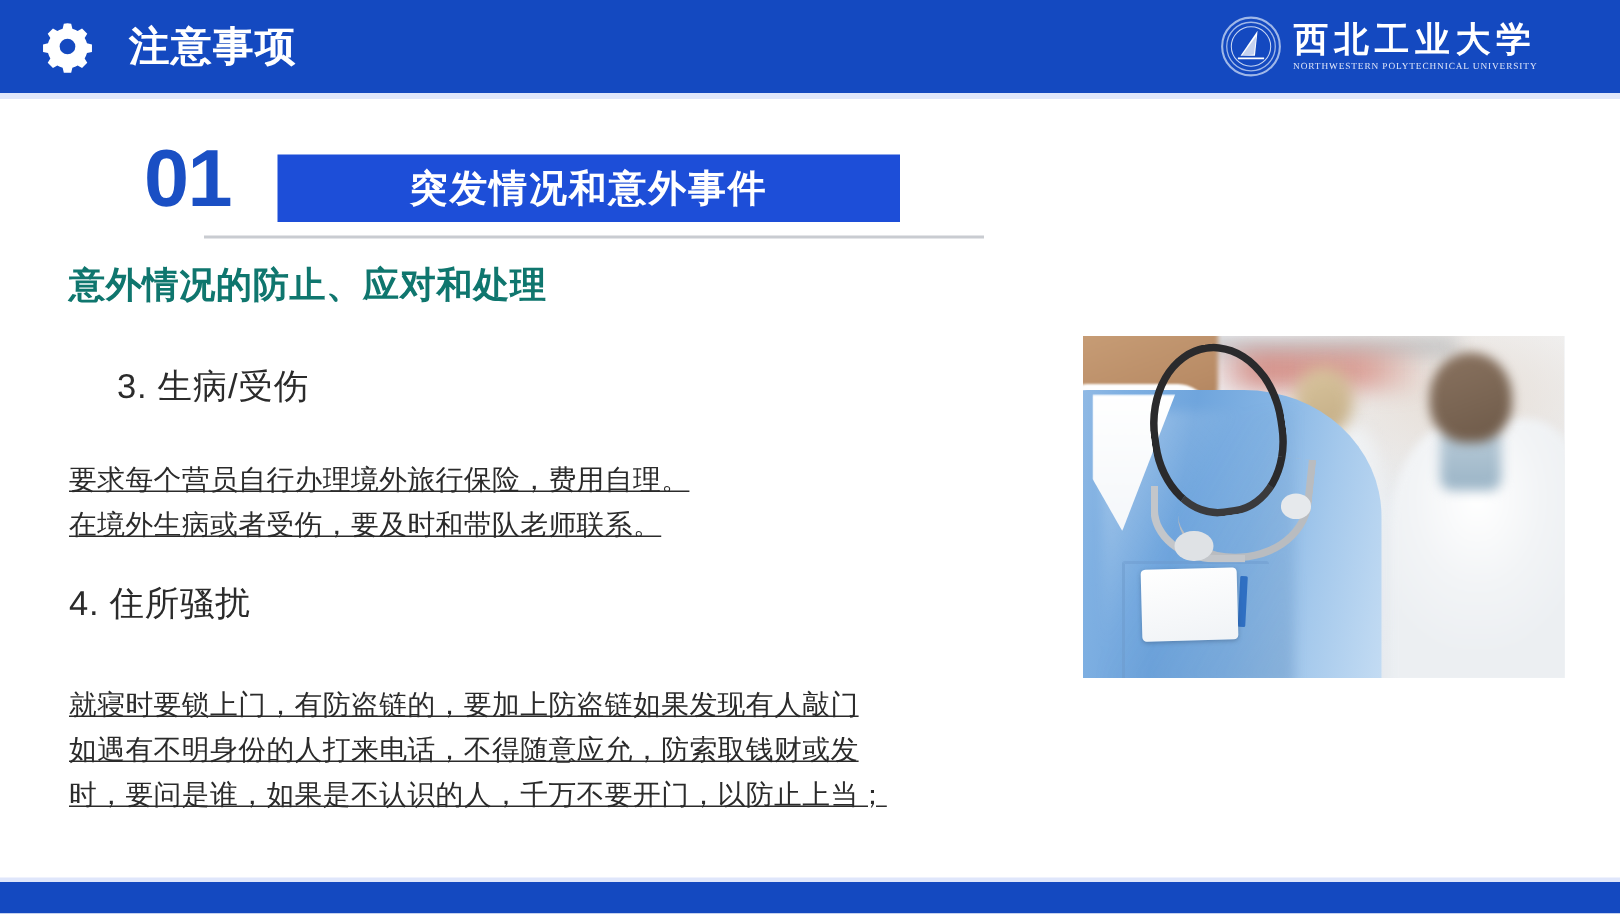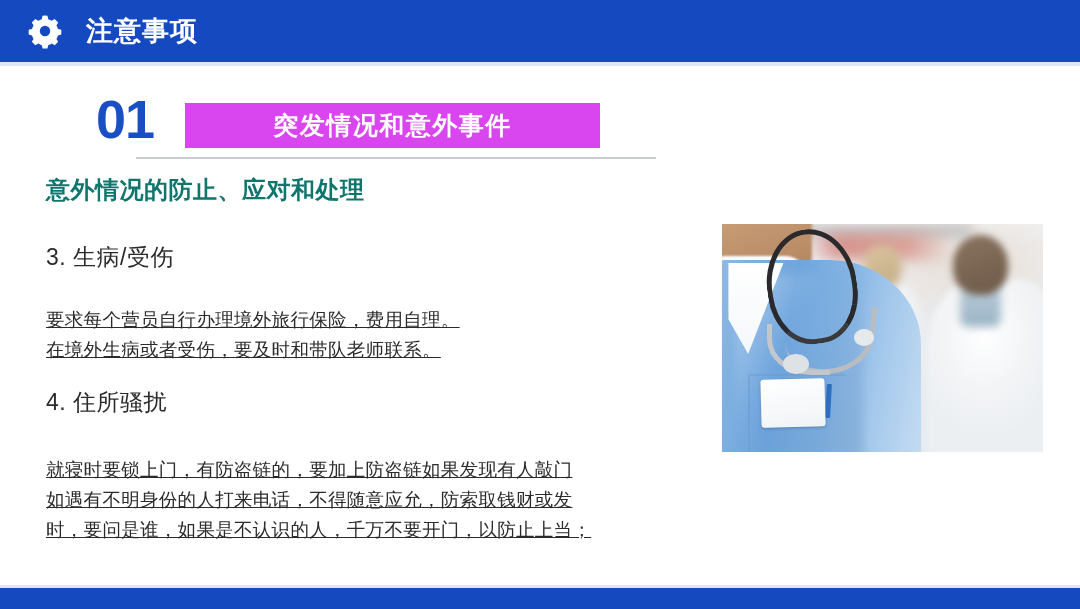--- a/index.html
+++ b/index.html
@@ -100,21 +100,21 @@
     font-weight: bold;
     color: #1a4fc4;
     letter-spacing: -1px;
     line-height: 66px;
   }
   .section-banner {
     position: absolute;
     left: 185px; top: 103px;
     width: 415px;
     height: 45px;
-    background: #d946ef;
+    background: #1d4ed8;
     display: flex;
     align-items: center;
     justify-content: center;
   }
   .section-banner-label {
     font-size: 25px;
     font-weight: bold;
     color: #ffffff;
     letter-spacing: 1.5px;
     white-space: nowrap;
@@ -138,21 +138,21 @@
     white-space: nowrap;
   }
   .item-heading {
     position: absolute;
     left: 46px;
     font-size: 23px;
     color: #2b2b2b;
     letter-spacing: 0.5px;
     white-space: nowrap;
   }
-  .item-heading.h3 { top: 242px; }
+  .item-heading.h3 { top: 242px; margin-left: 32px; }
   .item-heading.h4 { top: 387px; }
 
   .body-block {
     position: absolute;
     left: 46px;
     font-size: 18.5px;
     color: #2b2b2b;
     line-height: 30px;
     letter-spacing: 0.3px;
     width: 660px;
@@ -359,20 +359,36 @@
 
   <span class="gear-icon">
     <svg viewBox="0 0 48 48" width="38" height="38" aria-hidden="true">
       <path fill="#ffffff" d="M24 4.5l3.1.35 1.0 4.2c1.6.45 3.1 1.1 4.45 1.95l3.7-2.2 4.4 4.4-2.2 3.7c.85 1.35 1.5 2.85 1.95 4.45l4.2 1.0v6.2l-4.2 1.0c-.45 1.6-1.1 3.1-1.95 4.45l2.2 3.7-4.4 4.4-3.7-2.2c-1.35.85-2.85 1.5-4.45 1.95l-1.0 4.2h-6.2l-1.0-4.2c-1.6-.45-3.1-1.1-4.45-1.95l-3.7 2.2-4.4-4.4 2.2-3.7c-.85-1.35-1.5-2.85-1.95-4.45l-4.2-1.0v-6.2l4.2-1.0c.45-1.6 1.1-3.1 1.95-4.45l-2.2-3.7 4.4-4.4 3.7 2.2c1.35-.85 2.85-1.5 4.45-1.95l1.0-4.2z"></path>
       <circle cx="24" cy="24" r="6.6" fill="#1449c0"></circle>
     </svg>
   </span>
 
   <div class="header-title">注意事项</div>
 
+  <div class="logo">
+    <span class="logo-emblem">
+      <svg viewBox="0 0 48 48" width="42" height="42" aria-hidden="true">
+        <circle cx="24" cy="24" r="22" fill="none" stroke="#9fb7e8" stroke-width="1.6"></circle>
+        <circle cx="24" cy="24" r="18.5" fill="none" stroke="#9fb7e8" stroke-width="1"></circle>
+        <circle cx="24" cy="24" r="15" fill="none" stroke="#c7d6f3" stroke-width="0.8"></circle>
+        <path d="M16 31 L29 12 L27 31 Z" fill="#ffffff"></path>
+        <path d="M17 31 L28 16 L26.2 30 Z" fill="#1449c0" opacity="0.25"></path>
+        <path d="M14 33 H34" stroke="#ffffff" stroke-width="1.4"></path>
+      </svg>
+    </span>
+    <span class="logo-text-wrap">
+      <span class="logo-cn">西北工业大学</span>
+      <span class="logo-en">NORTHWESTERN POLYTECHNICAL UNIVERSITY</span>
+    </span>
+  </div>
 
   <div class="section-number">01</div>
   <div class="section-banner">
     <span class="section-banner-label">突发情况和意外事件</span>
   </div>
   <div class="section-rule"></div>
 
   <div class="subtitle">意外情况的防止、应对和处理</div>
 
   <div class="item-heading h3">3. 生病/受伤</div>

